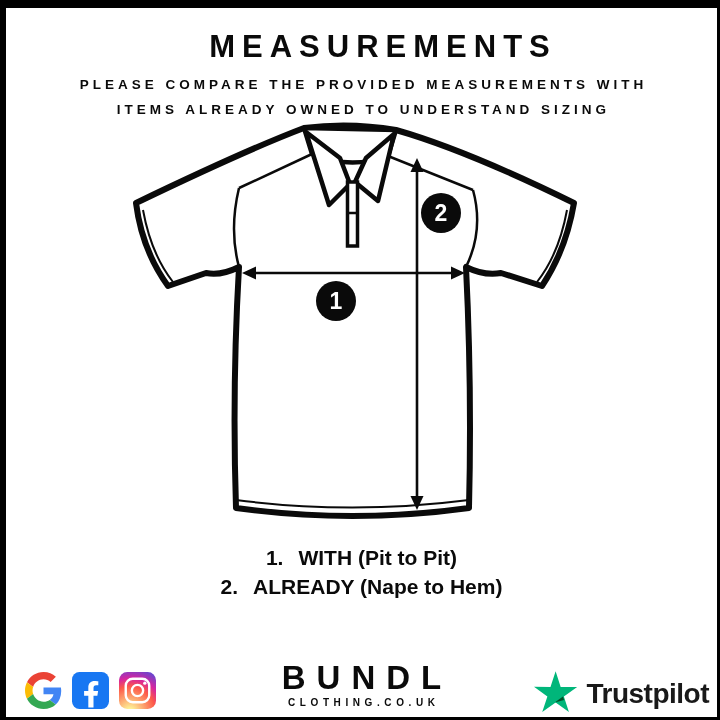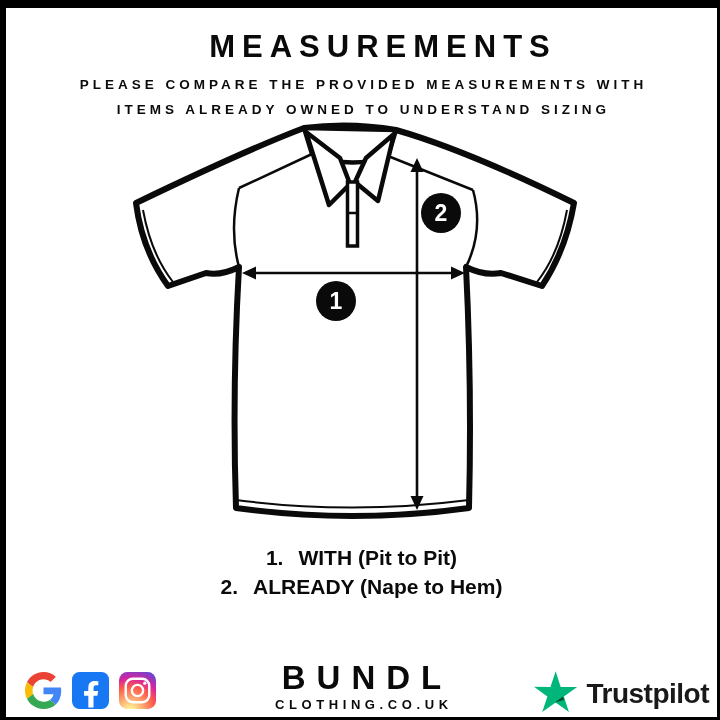--- a/index.html
+++ b/index.html
@@ -43,21 +43,21 @@
   .footer-social svg{display:block;}
   .brand{
     position:absolute;left:50%;top:605px;transform:translateX(-50%);
     text-align:center;white-space:nowrap;margin-top:48px;
   }
   .brand-name{
     font-size:33px;font-weight:700;letter-spacing:11px;text-indent:11px;
     line-height:34px;color:#0a0a0a;
   }
   .brand-tagline{
-    font-size:13px;font-weight:700;letter-spacing:4.6px;text-indent:4.6px;
+    font-size:10px;font-weight:700;letter-spacing:4.6px;text-indent:4.6px;
     margin-top:2px;color:#0a0a0a;
   }
   .trustpilot{
     position:absolute;right:8px;top:662px;
     display:flex;align-items:center;gap:8px;
   }
   .trustpilot-label{
     font-size:28px;font-weight:700;letter-spacing:-0.5px;color:#191919;
     line-height:44px;
   }

